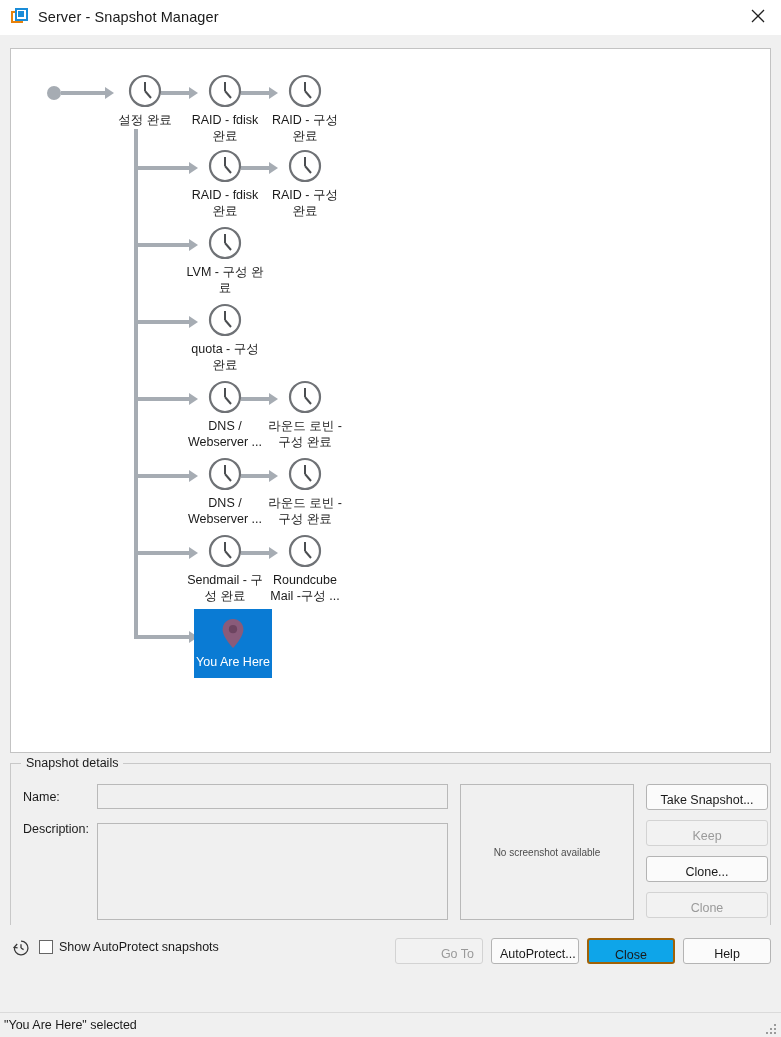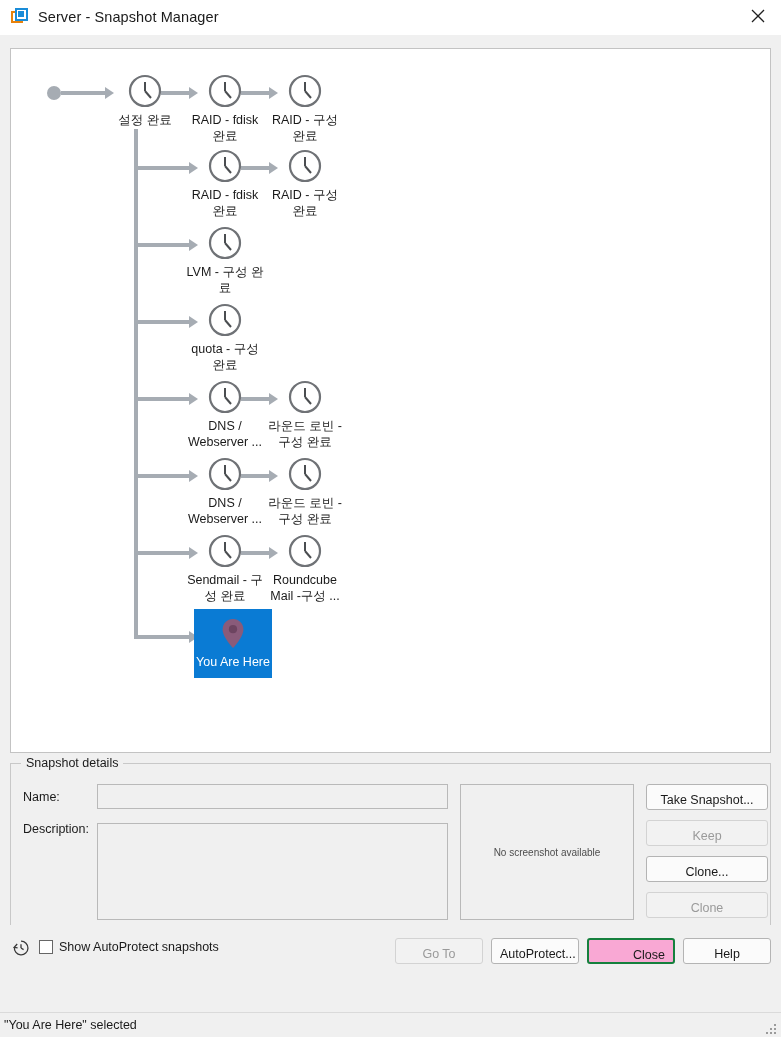--- a/index.html
+++ b/index.html
@@ -237,23 +237,22 @@
     box-sizing: border-box;
     padding: 8px;
     cursor: default;
   }
   .btn.disabled {
     color: #9a9a9a;
     background: #f2f2f2;
     border-color: #d3d3d3;
   }
   .btn.focused {
-    border: 2px solid #15803d;
-    background: #f9a8d4;
-    text-align: right;
+    border: 2px solid #a16207;
+    background: #0ea5e9;
   }
   .side-btn {
     position: absolute;
     left: 635px;
     width: 122px;
     height: 26px;
   }
   .side-take   { top: 20px; }
   .side-keep   { top: 56px; }
   .side-clone  { top: 92px; }
@@ -290,21 +289,21 @@
   .chk-label {
     font-size: 12.5px;
     color: #1a1a1a;
   }
   .bottom-btn {
     position: absolute;
     top: 13px;
     height: 26px;
     width: 88px;
   }
-  .b-goto    { left: 395px; }
+  .b-goto    { left: 395px; text-align: right; }
   .b-auto    { left: 491px; }
   .b-close   { left: 587px; }
   .b-help    { left: 683px; }
 
   
   .status-bar {
     position: absolute;
     left: 0;
     top: 1012px;
     width: 781px;

